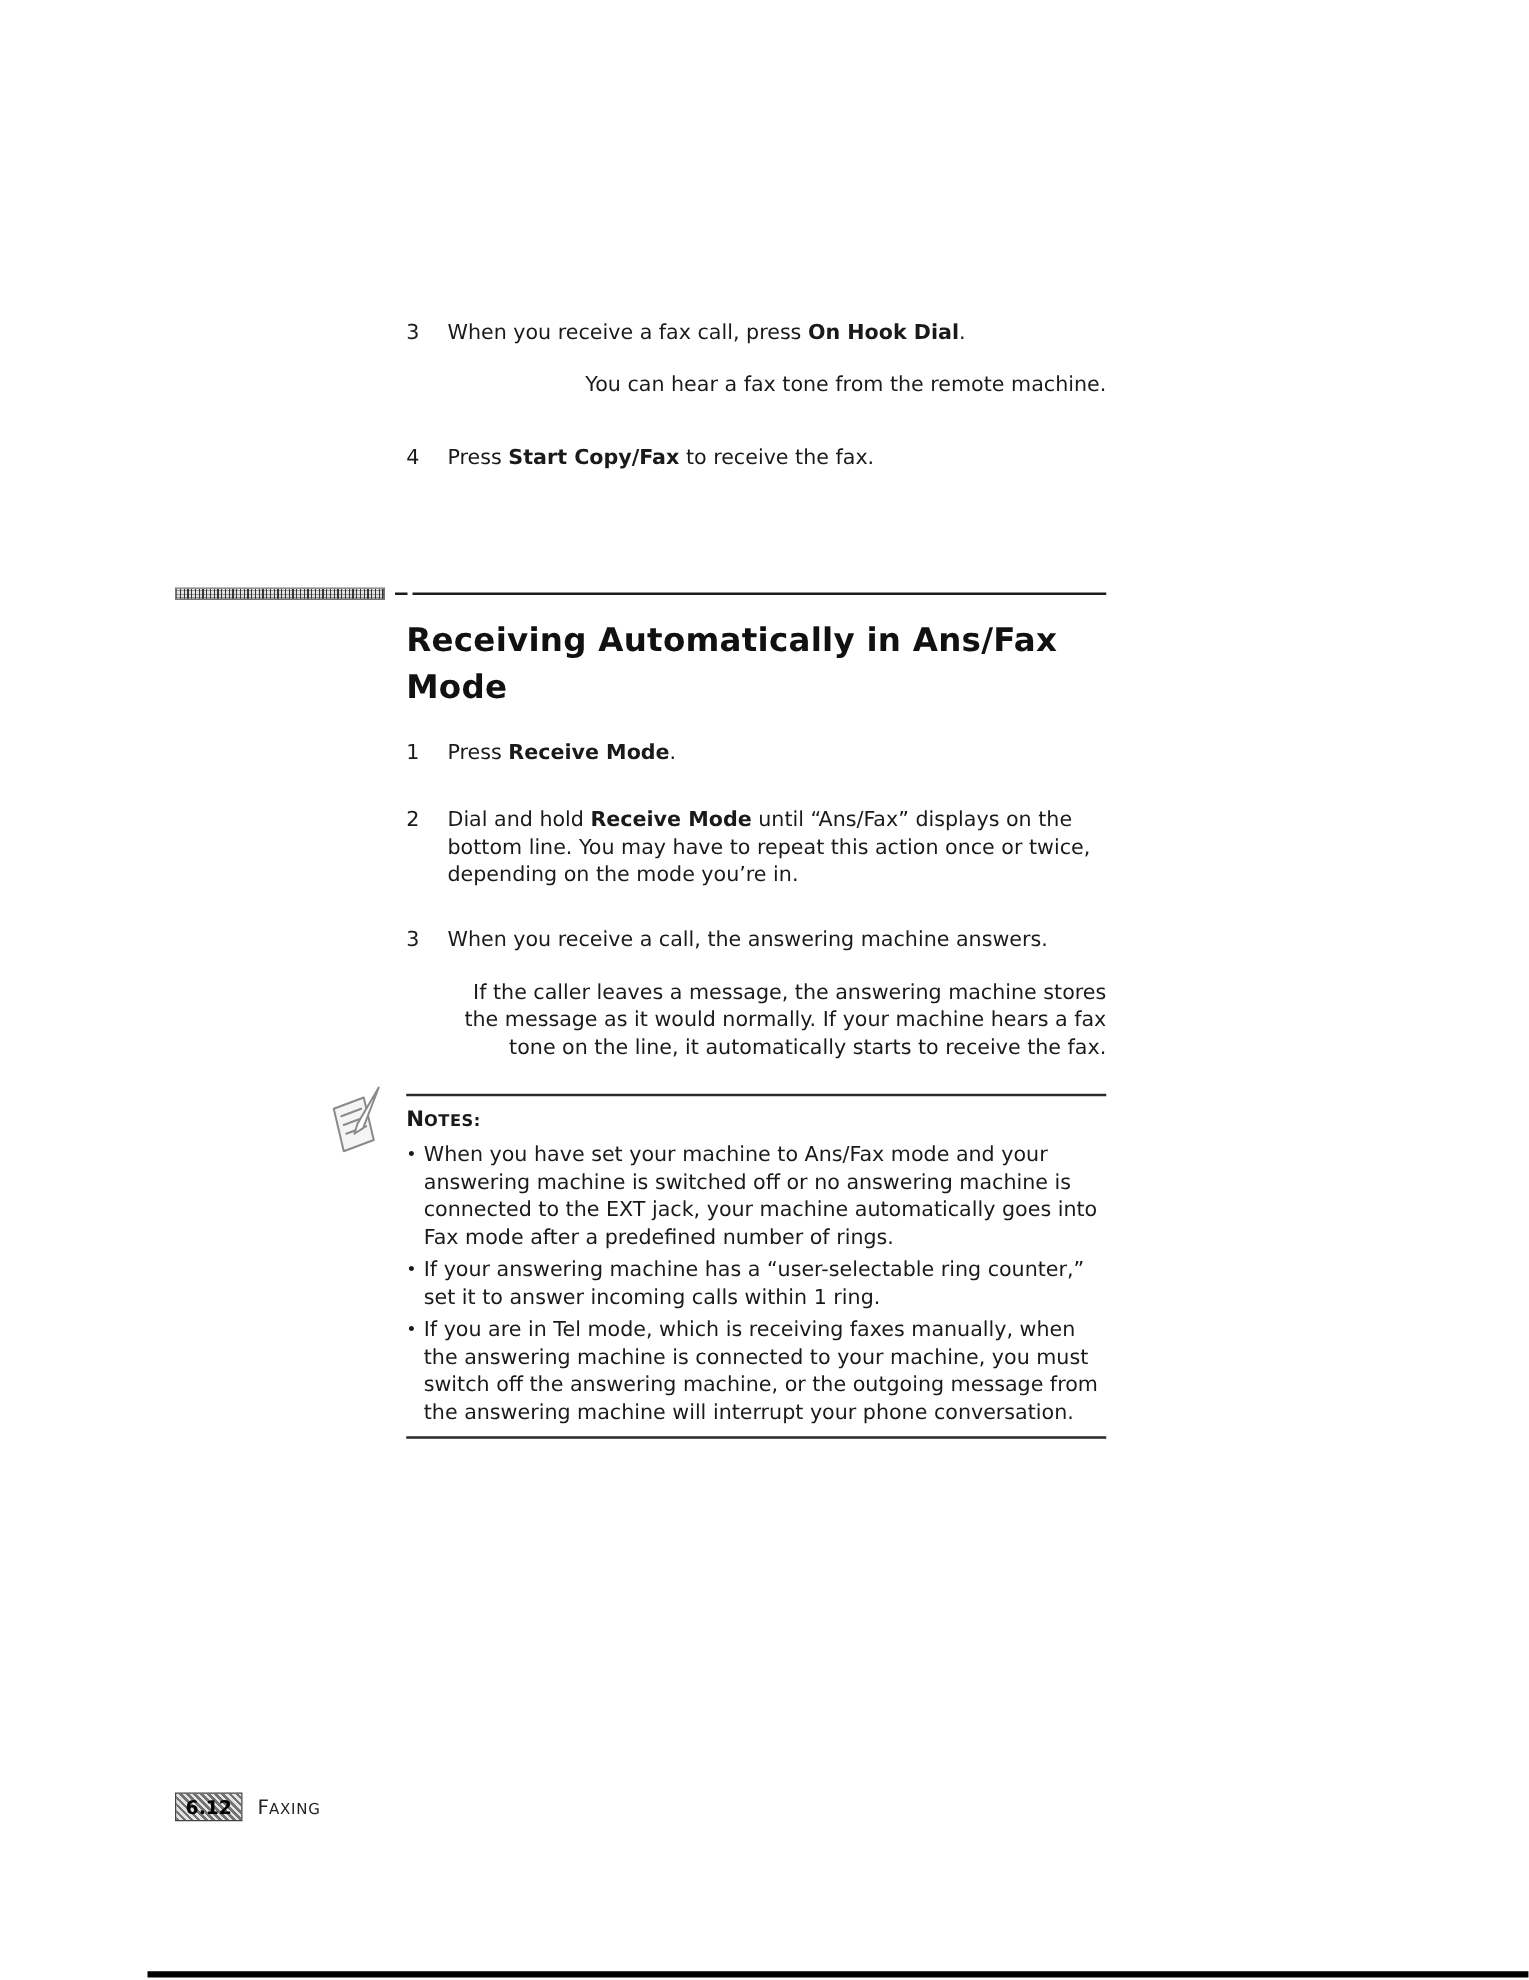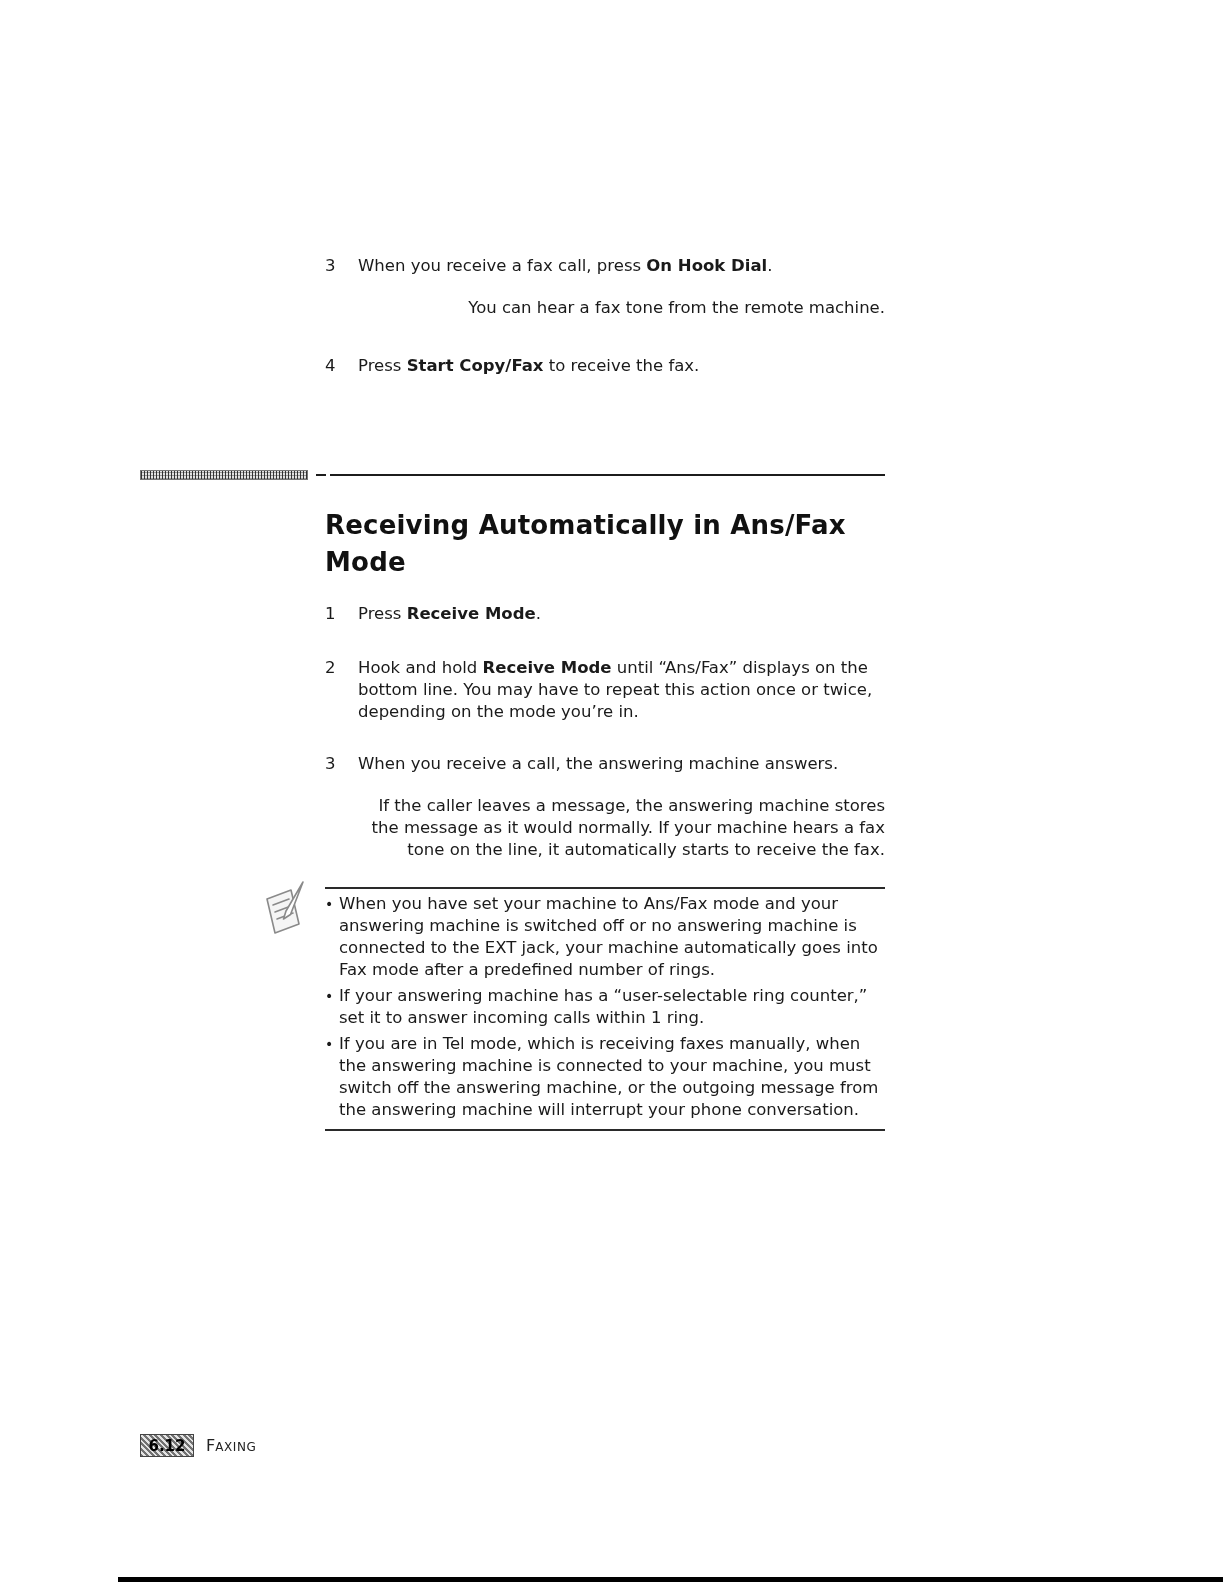--- a/index.html
+++ b/index.html
@@ -28,21 +28,21 @@
     background:
       repeating-linear-gradient(90deg, rgba(35,35,35,0.9) 0 1px, rgba(255,255,255,0) 1px 3px),
       repeating-linear-gradient(0deg, #9a9a9a 0 1px, #e3e3e3 1px 3px);
     border:1px solid #777;
   }
   .divider .gap1 { width:8px; }
   .divider .dash { width:10px; height:2px; background:#1c1c1c; }
   .divider .gap2 { width:4px; }
   .divider .rule { flex:1; height:2px; background:#1c1c1c; }
 
-  .section-title { margin-top:26px; width:610px; font-size:26px; line-height:37px; font-weight:700; color:#111; letter-spacing:0.2px; }
+  .section-title { margin-top:14px; width:610px; font-size:26px; line-height:37px; font-weight:700; color:#111; letter-spacing:0.2px; }
 
   .intro { margin-top:40px; }
 
   .step-s1 { margin-top:22px; }
   .step-s2 { margin-top:32px; }
   .step-s3 { margin-top:30px; }
   .sub-s3 { margin-top:20px; }
 
   .notes { position:relative; margin-top:26px; }
   .notes-icon { position:absolute; left:-64px; top:-8px; width:46px; height:60px; }
@@ -101,21 +101,21 @@
 
 
     <section>
       <div class="step step-s1">
         <span class="step-num">1</span>
         <p class="step-text"><span>Press </span><strong>Receive Mode</strong><span>.</span></p>
       </div>
 
       <div class="step step-s2">
         <span class="step-num">2</span>
-        <p class="step-text"><span>Hook and hold </span><strong>Receive Mode</strong><span> until “Ans/Fax” displays on the bottom line. You may have to repeat this action once or twice, depending on the mode you’re in.</span></p>
+        <p class="step-text"><span>Dial and hold </span><strong>Receive Mode</strong><span> until “Ans/Fax” displays on the bottom line. You may have to repeat this action once or twice, depending on the mode you’re in.</span></p>
       </div>
 
       <div class="step step-s3">
         <span class="step-num">3</span>
         <p class="step-text"><span>When you receive a call, the answering machine answers.</span><strong></strong><span></span></p>
       </div>
       <p class="step-sub sub-s3">If the caller leaves a message, the answering machine stores the message as it would normally. If your machine hears a fax tone on the line, it automatically starts to receive the fax.</p>
     </section>
 
     <div class="notes">
@@ -124,20 +124,21 @@
           <g fill="none" stroke="#8a8a8a" stroke-width="1.6" stroke-linejoin="round" stroke-linecap="round">
             <path d="M6 20 L30 11 L38 45 L14 54 Z" fill="#f5f5f5"></path>
             <path d="M12 26 L28 20"></path>
             <path d="M14 33 L30 27"></path>
             <path d="M16 40 L32 34"></path>
             <path d="M42 3 L25 32 L22.5 40 L29.5 35.5 Z" fill="#ffffff"></path>
           </g>
         </svg>
       </span>
       <div class="rule-thin"></div>
+      <p class="notes-label"><span class="big">N</span><span class="small">OTES:</span></p>
       <ul class="notes-list">
         <li>
           <span class="bullet">•</span>
           <span class="li-text">When you have set your machine to Ans/Fax mode and your answering machine is switched off or no answering machine is connected to the EXT jack, your machine automatically goes into Fax mode after a predefined number of rings.</span>
         </li>
         <li>
           <span class="bullet">•</span>
           <span class="li-text">If your answering machine has a “user-selectable ring counter,” set it to answer incoming calls within 1 ring.</span>
         </li>
         <li>

